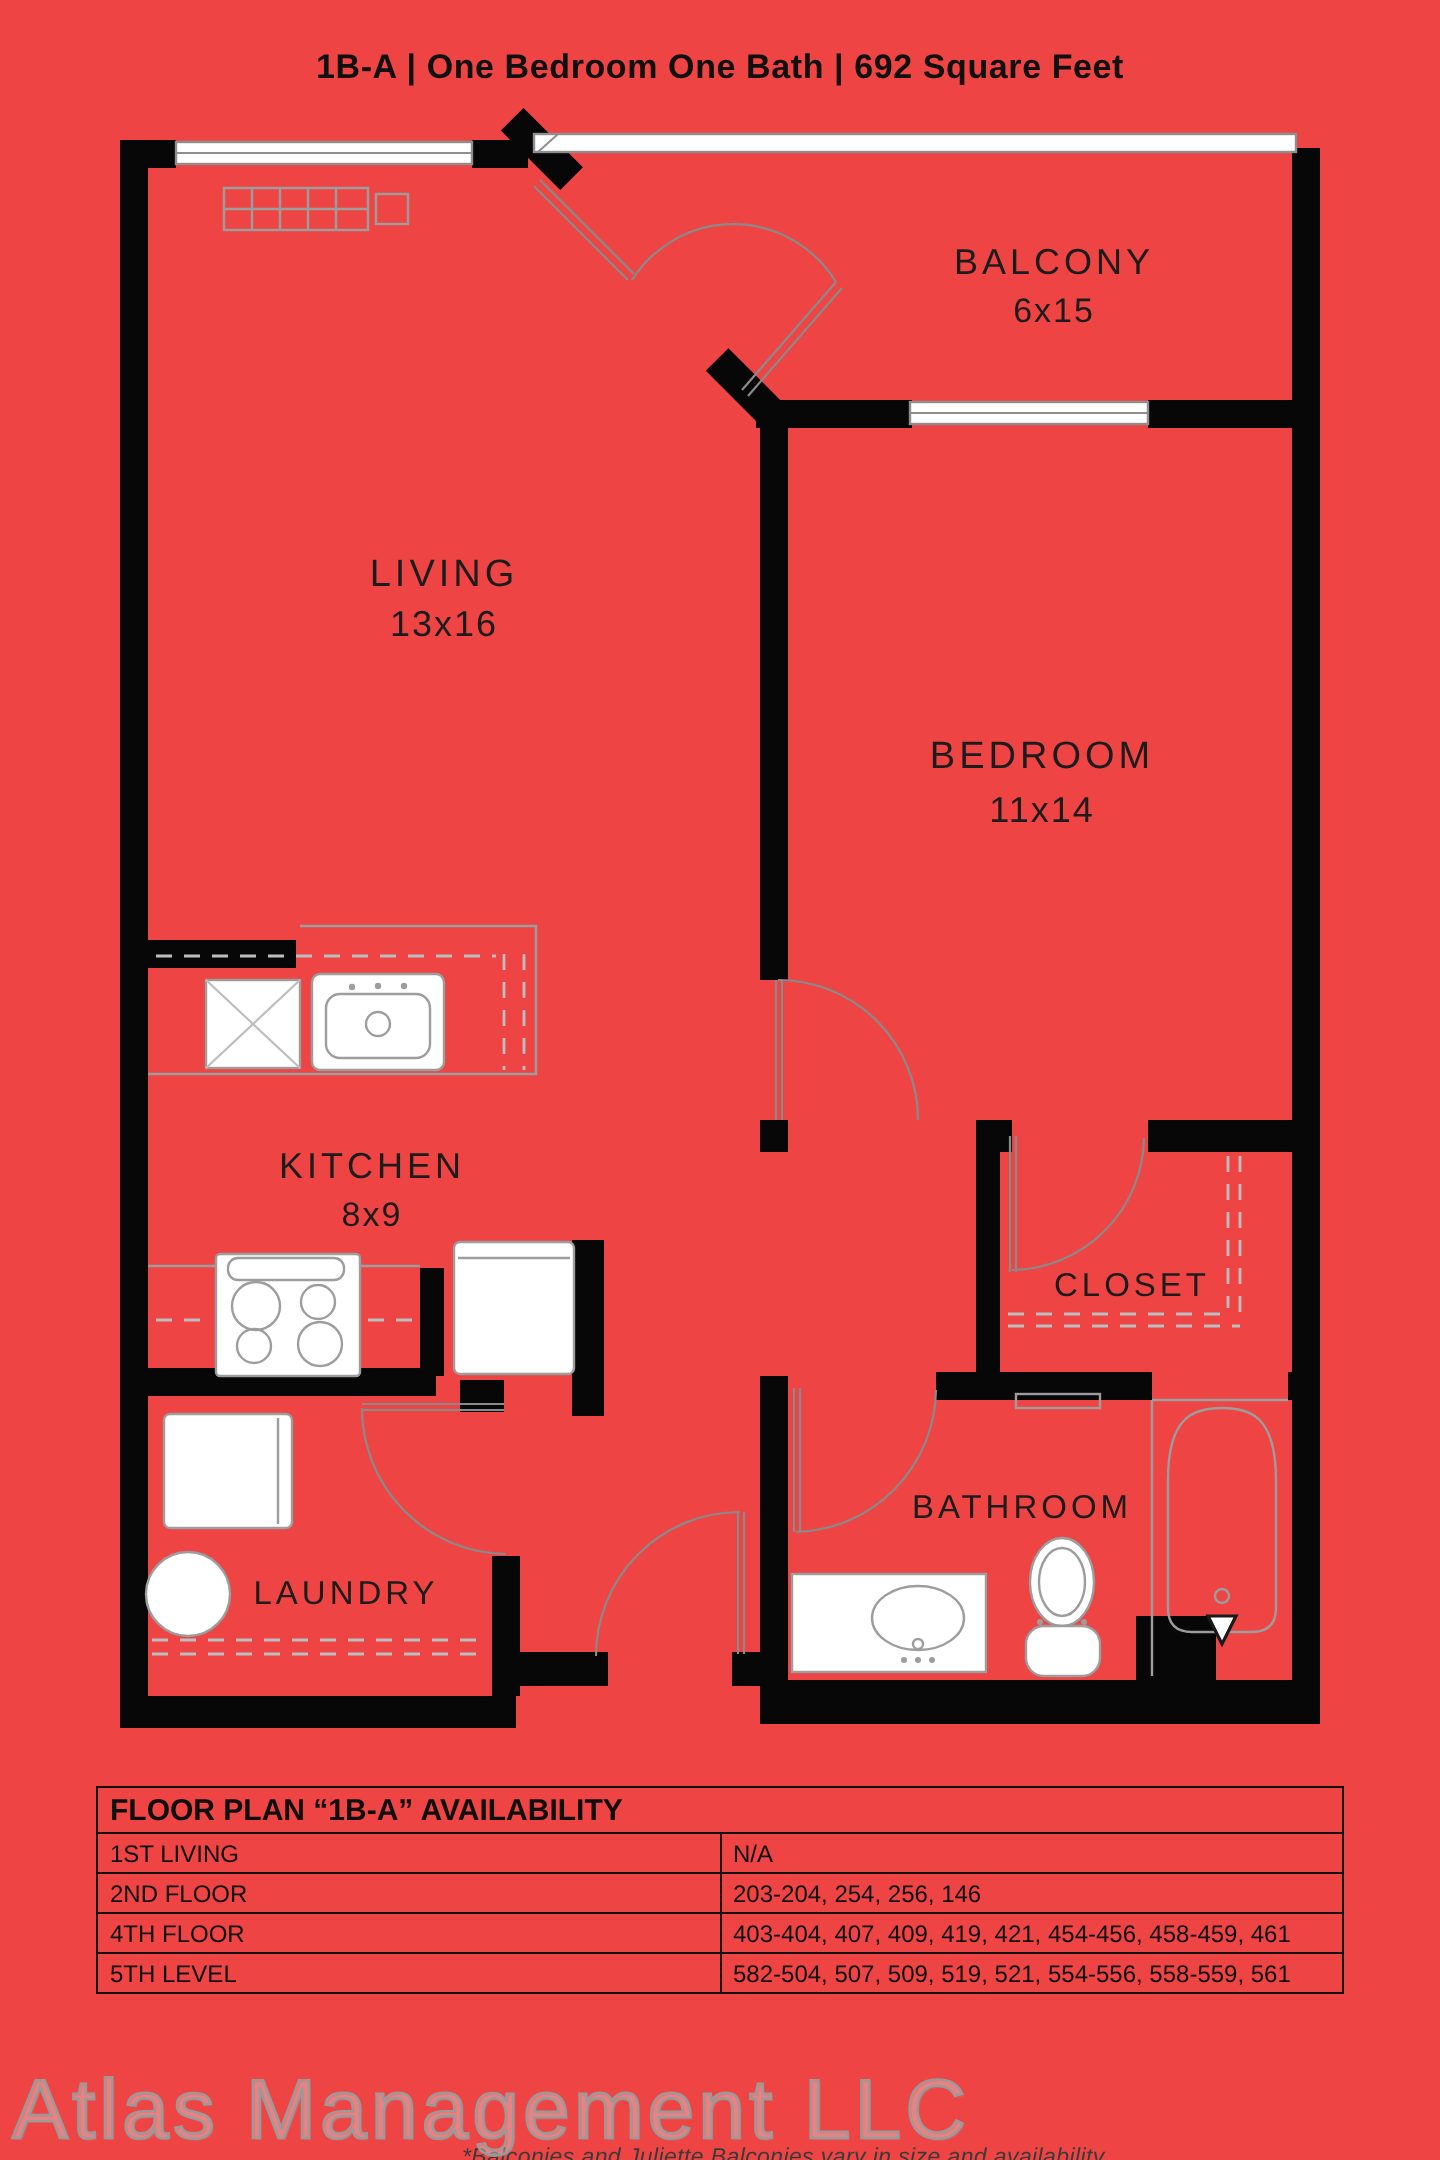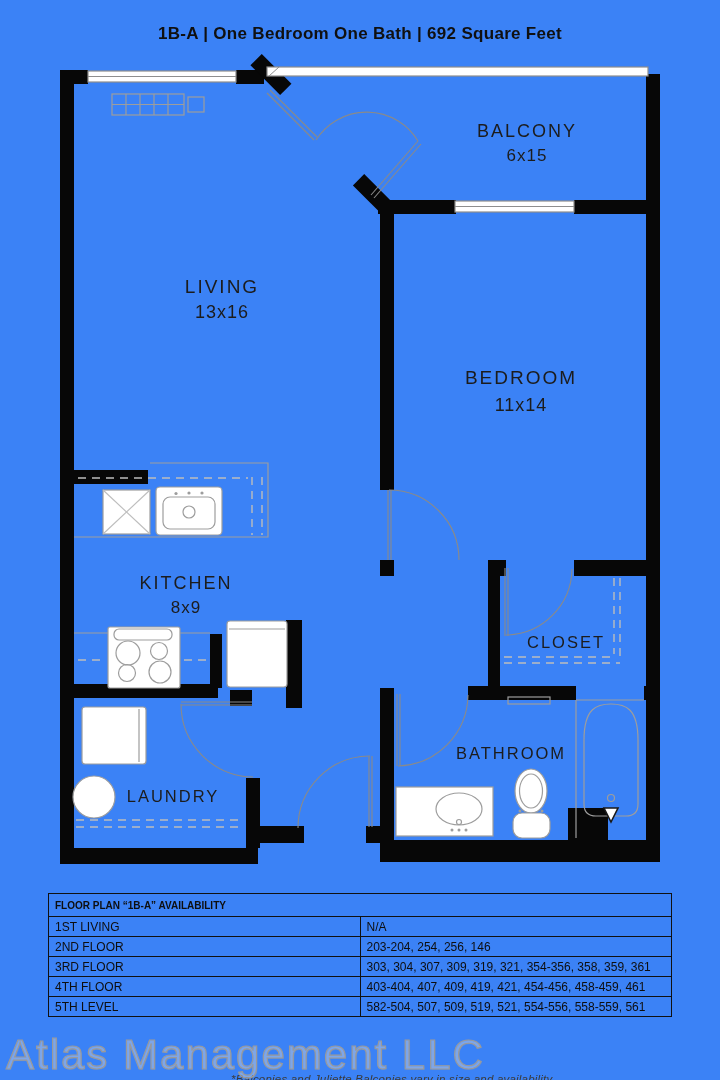--- a/index.html
+++ b/index.html
@@ -1,36 +1,36 @@
 <!DOCTYPE html>
 <html><head>
 <meta charset="utf-8">
 <style>
   html,body{margin:0;padding:0;background:#fff;}
-  .page{position:relative;width:720px;height:1080px;background:#3b82f6;overflow:hidden;
+  .page{position:relative;width:720px;height:1080px;background:#ef4444;overflow:hidden;
         font-family:"Liberation Sans",sans-serif;}
   .plan-title{position:absolute;top:24px;left:0;width:720px;text-align:center;
         font-size:17px;font-weight:bold;color:#101010;letter-spacing:.3px;}
   svg.floorplan{position:absolute;top:0;left:0;}
   svg .wall{fill:#070707;stroke:none;}
   svg .thin{fill:#fff;stroke:#8e8e8e;stroke-width:1.2;}
   svg .fix{fill:none;stroke:#9d9d9d;stroke-width:1.2;}
   svg .fixw{fill:#fff;stroke:#9d9d9d;stroke-width:1.2;}
   svg .dash{fill:none;stroke:#bdbdbd;stroke-width:1.4;stroke-dasharray:8 6;}
   svg .door{fill:none;stroke:#8a8a8a;stroke-width:1.1;}
   svg .roomlabel{fill:#1c1c1c;font-family:"Liberation Sans",sans-serif;
         letter-spacing:2px;text-anchor:middle;}
   svg .dimlabel{fill:#1c1c1c;font-family:"Liberation Sans",sans-serif;
         letter-spacing:1px;text-anchor:middle;}
   table.avail{position:absolute;left:48px;top:893px;width:624px;border-collapse:collapse;
         table-layout:fixed;font-size:12px;color:#0e0e0e;}
   table.avail td{border:1.7px solid #111;padding:1px 6px;height:17px;
         white-space:nowrap;overflow:hidden;}
   table.avail td.col-level{width:84px;}
-  table.avail tr.trow td{height:20px;font-weight:bold;font-size:10px;}
+  table.avail tr.trow td{height:20px;font-weight:bold;font-size:15px;}
   table.avail tr.thead td{font-weight:bold;font-size:12.5px;}
   .footnote{position:absolute;left:231px;top:1046px;font-size:11.5px;font-style:italic;
         color:#3a3a3a;letter-spacing:.2px;margin-top:27px;}
   .watermark{position:absolute;left:6px;top:1031px;font-size:42px;
         font-family:"Liberation Sans",sans-serif;letter-spacing:2px;
         color:rgba(255,255,255,0.25);-webkit-text-stroke:1.2px #9a9a9a;
         text-shadow:1px 1px 0 rgba(160,160,160,0.25);}
 </style>
 </head>
 <body>
@@ -218,24 +218,20 @@
       </tr>
       <tr>
         <td class="col-level">1ST LIVING</td>
         <td>N/A</td>
       </tr>
       <tr>
         <td class="col-level">2ND FLOOR</td>
         <td>203-204, 254, 256, 146</td>
       </tr>
       <tr>
-        <td class="col-level">3RD FLOOR</td>
-        <td>303, 304, 307, 309, 319, 321, 354-356, 358, 359, 361</td>
-      </tr>
-      <tr>
         <td class="col-level">4TH FLOOR</td>
         <td>403-404, 407, 409, 419, 421, 454-456, 458-459, 461</td>
       </tr>
       <tr>
         <td class="col-level">5TH LEVEL</td>
         <td>582-504, 507, 509, 519, 521, 554-556, 558-559, 561</td>
       </tr>
     </tbody>
   </table>
 

